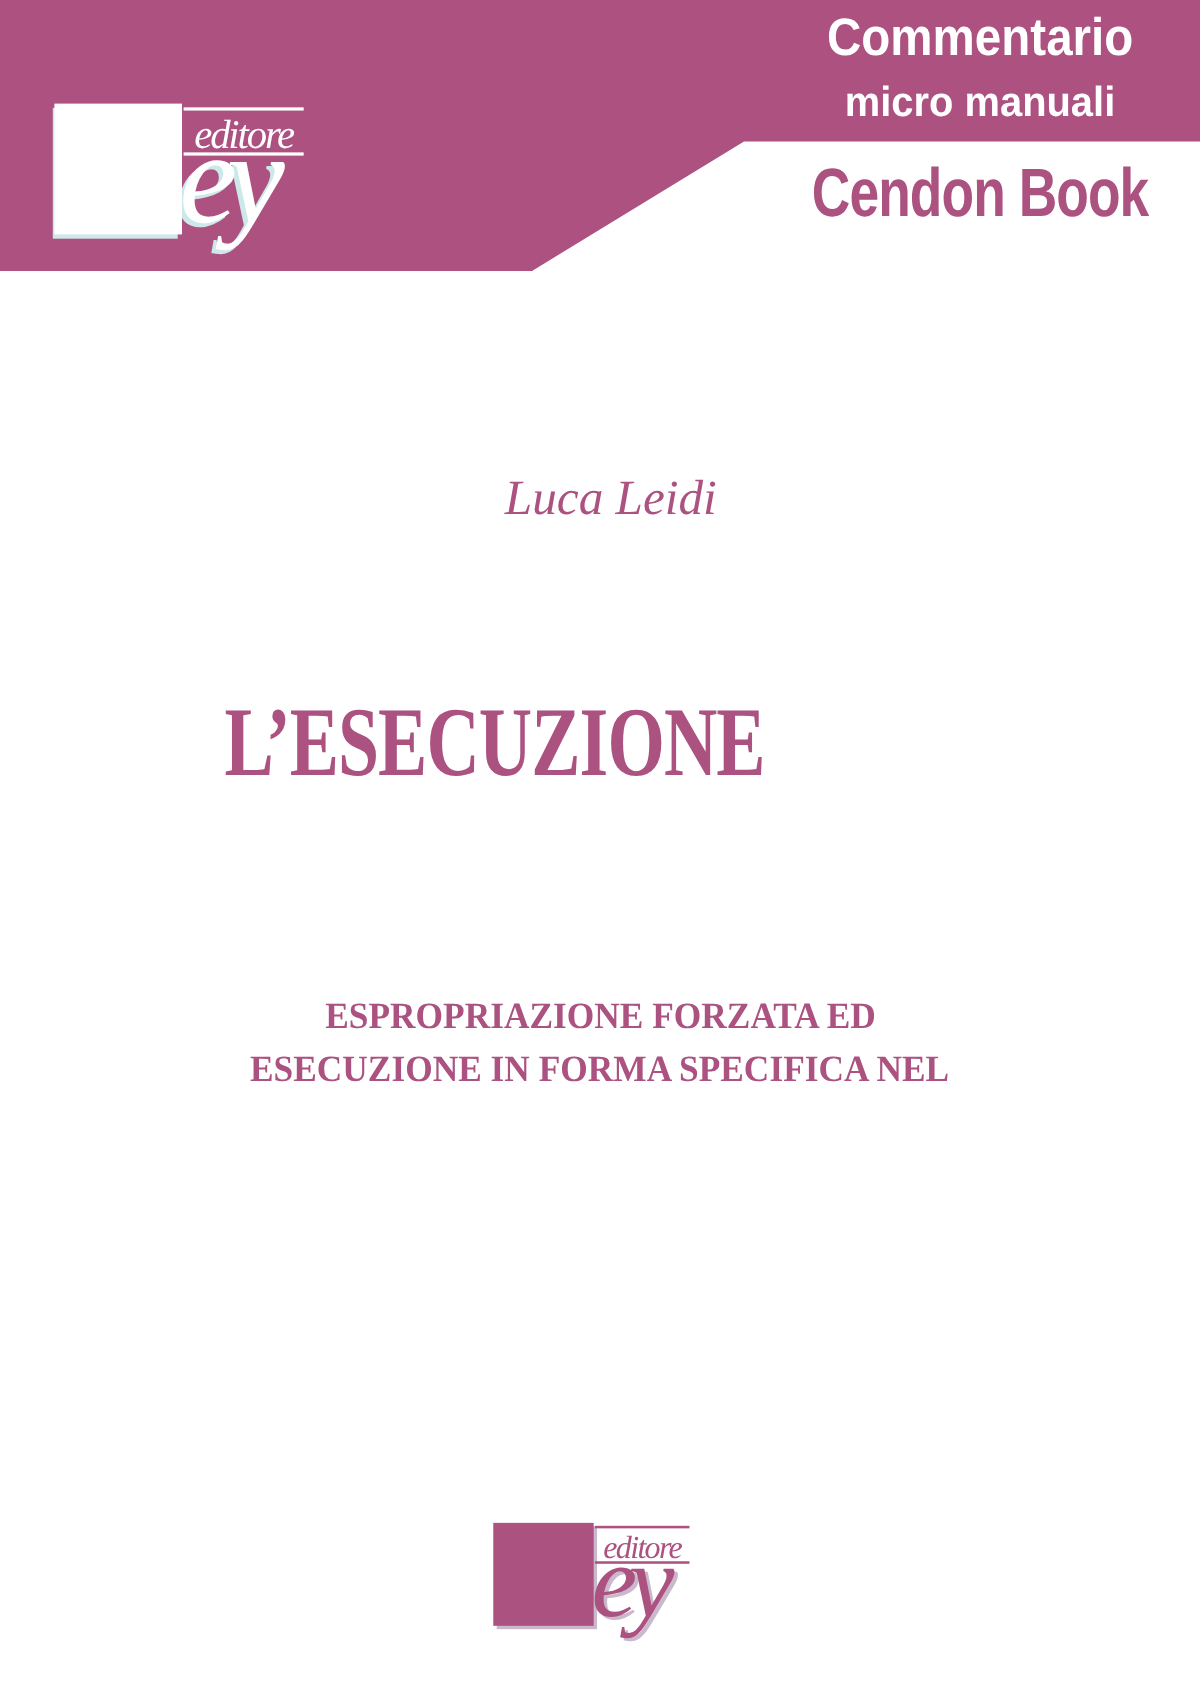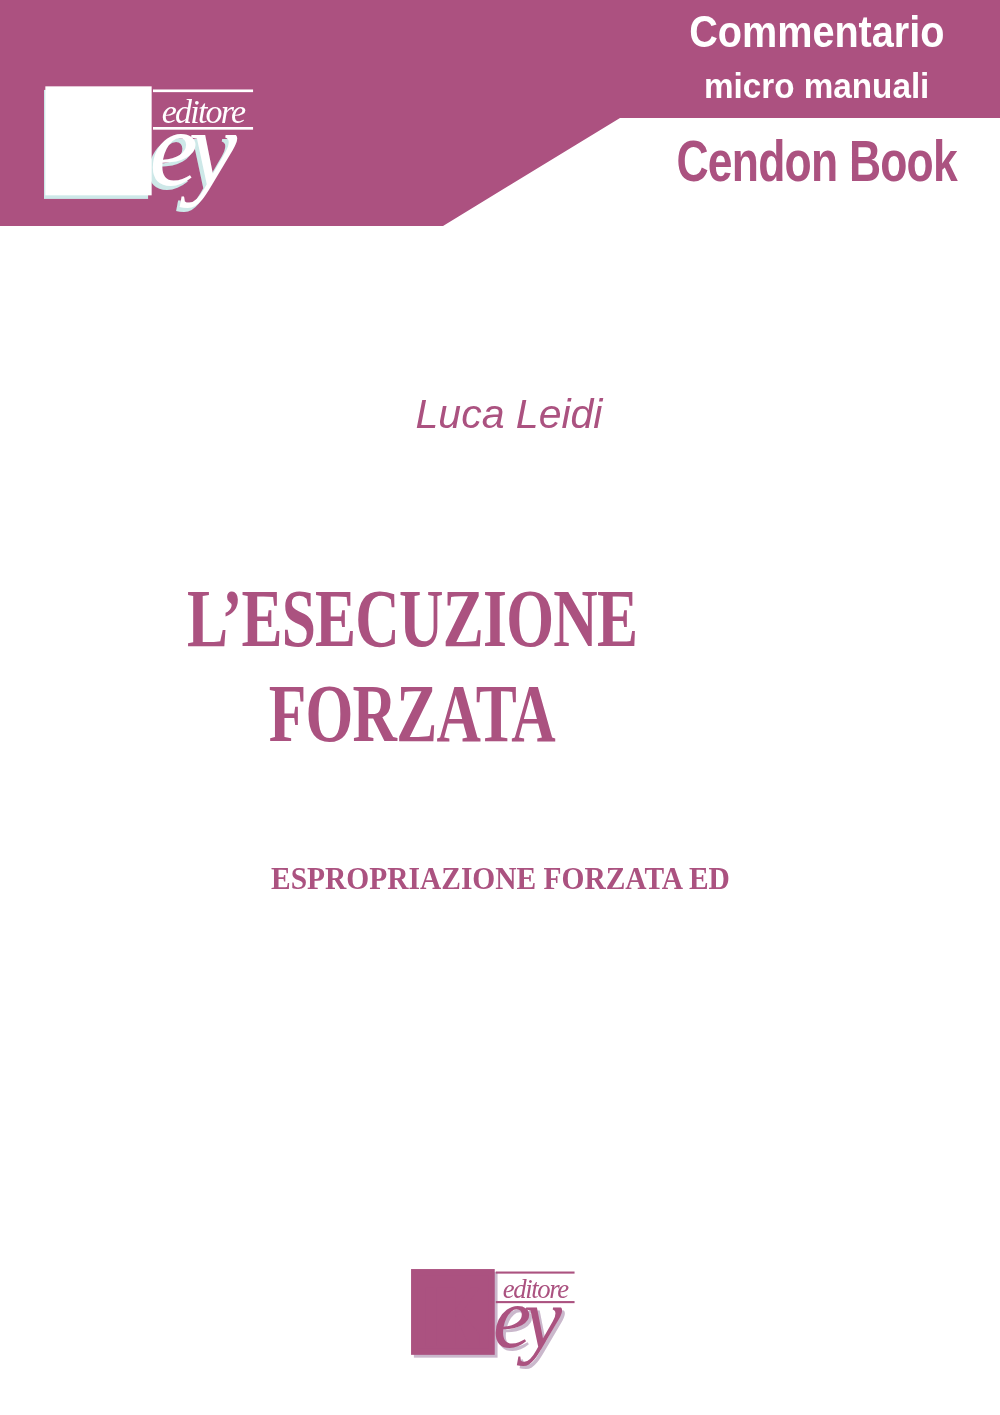--- a/index.html
+++ b/index.html
@@ -43,39 +43,39 @@
   .logo--top .shadow{fill:var(--shadow-cyan);}
   .logo--top .sq.shadow{stroke:var(--shadow-cyan);}
   .logo--bottom .main{fill:var(--accent);}
   .logo--bottom .sq.main{stroke:var(--accent);}
   .logo--bottom .shadow{fill:var(--shadow-lav);}
   .logo--bottom .sq.shadow{stroke:var(--shadow-lav);}
 
   
   .author{
     position:absolute;left:0;top:390px;width:1000px;text-align:center;
-    font-family:Liberation Sans, sans-serif;font-style:italic;
+    font-family:Liberation Serif, serif;font-style:italic;
     font-size:41px;line-height:49px;color:var(--accent);
   }
   .author > span{display:inline-block;transform:translateX(9px);}
 
   
   .title{
     position:absolute;left:0;top:571px;width:824px;text-align:center;
     font-family:"Liberation Serif",serif;font-weight:bold;
     font-size:82px;line-height:95px;color:var(--accent);
   }
   .title .tline{display:block;white-space:nowrap;}
   .title .tline > span{display:inline-block;transform:scaleX(0.75);transform-origin:50% 50%;letter-spacing:-1px;}
 
   
   .subtitle{
     position:absolute;left:0;top:825px;width:1000px;text-align:center;
     font-family:"Liberation Serif",serif;font-weight:bold;
-    font-size:31px;line-height:44px;color:var(--accent);margin-top:32px;
+    font-size:31px;line-height:44px;color:var(--accent);
   }
   .subtitle .sline{display:block;white-space:nowrap;}
   .subtitle .sline > span{display:inline-block;transform:scaleX(0.95);transform-origin:50% 50%;}
 </style>
 </head>
 <body>
 
 <div class="page">
 
   <div class="band"></div>
@@ -109,25 +109,25 @@
   <div class="series-col">
     <div class="series-line series-title"><span>Commentario</span></div>
     <div class="series-line series-sub"><span>micro manuali</span></div>
     <div class="series-line series-collection"><span>Cendon Book</span></div>
   </div>
 
   <div class="author"><span>Luca Leidi</span></div>
 
   <h1 class="title">
     <span class="tline"><span>L’ESECUZIONE</span></span>
-    <span class="tline"><span>FORZATA</span></span>
   </h1>
 
   <div class="subtitle">
     <span class="sline"><span>ESPROPRIAZIONE FORZATA ED</span></span>
+    <span class="sline"><span>ESECUZIONE IN FORMA SPECIFICA NEL</span></span>
   </div>
 
   <div class="logo logo--bottom">
     <svg viewBox="0 0 244 155" preserveAspectRatio="xMinYMin meet">
 
       <g transform="translate(4,4)">
         <rect class="sq shadow" x="6" y="6" width="110" height="113"></rect>
         <rect class="shadow" x="22" y="28" width="11" height="83"></rect>
         <path class="shadow" d="M38,28 L64,28 L64,111 L38,111 Z"></path>
         <path class="shadow" d="M64,60 L86,28 L99,28 L70,68 Z"></path>

